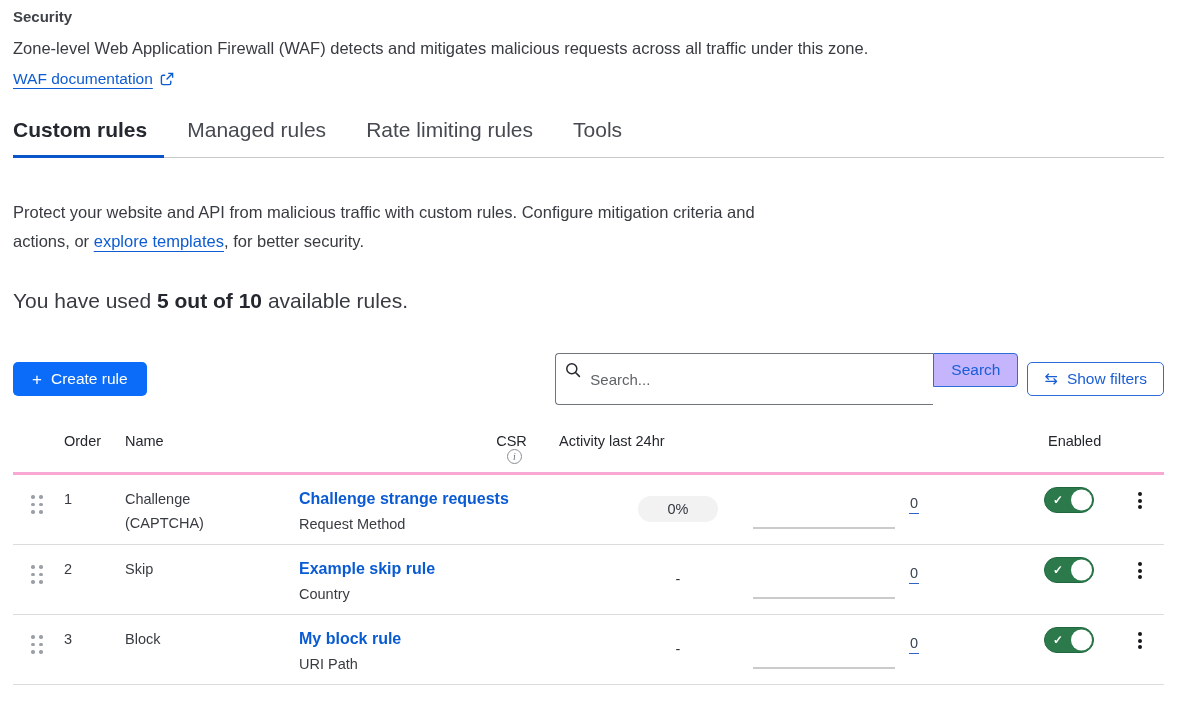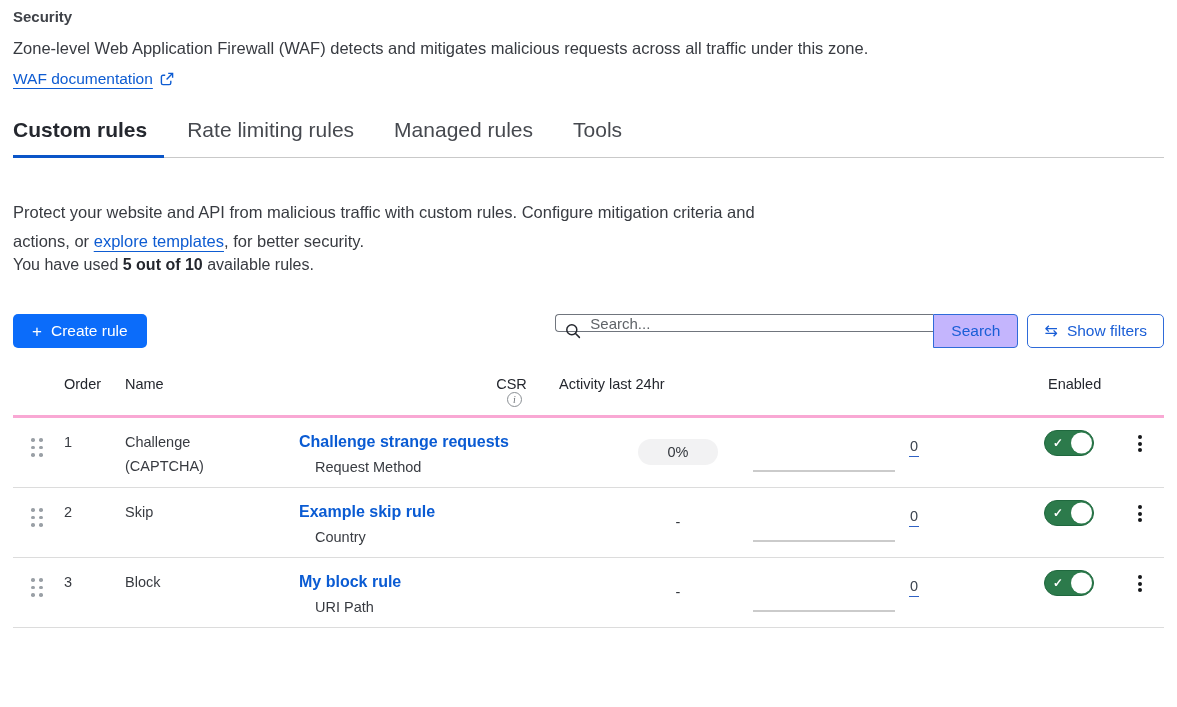--- a/index.html
+++ b/index.html
@@ -23,36 +23,36 @@
   .tabs { margin-top:30px; display:flex; border-bottom:1px solid #c9c9c9; }
   .tab {
     font-size:21px; color:#46494f; padding:0 17px 13px 0; margin-right:23px;
     border-bottom:3px solid transparent; margin-bottom:-1px; cursor:pointer; white-space:nowrap;
   }
   .tab.active { color:#24272e; font-weight:700; border-bottom-color:#0a55c8; }
 
   
   .intro { margin-top:40px; font-size:16.5px; line-height:29px; width:745px; color:#383b41; }
   .intro a { font-size:16.5px; }
-  .usage { font-size:16px; color:#383b41; }
+  .usage { margin-top:33px; font-size:21px; color:#383b41; }
   .usage b { color:#24272e; }
 
   
   .controls { margin-top:40px; display:flex; align-items:center; justify-content:space-between; }
   .btn-primary {
     display:flex; align-items:center; gap:9px; height:34px; padding:0 19px;
     background:#0b6cfa; color:#fff; border:none; border-radius:5px;
     font-size:15.5px; font-family:inherit; cursor:pointer;
   }
   .btn-primary .plus { font-size:17px; font-weight:400; line-height:1; }
   .right-controls { display:flex; align-items:center; gap:9px; }
   .search-group { display:flex; }
   .search-box { position:relative; }
   .search-box input {
-    width:378px; height:18px; border:1px solid #70757d; border-right:none;
+    width:378px; height:52px; border:1px solid #70757d; border-right:none;
     border-radius:4px 0 0 4px; padding:0 10px 0 34px;
     font-size:15px; font-family:inherit; color:#a16207; outline:none;
   }
   .search-box input::placeholder { color:#5f6368; }
   .search-icon { position:absolute; left:10px; top:9px; }
   .btn-attached {
     height:34px; padding:0 17px; background:#c4b5fd; border:1px solid #2f6bd9;
     border-radius:0 4px 4px 0; color:#1a5ed6; font-size:15.5px; font-family:inherit; cursor:pointer;
   }
   .btn-outline {
@@ -77,21 +77,21 @@
   .c-enabled { width:72px; }
   .c-kebab { width:48px; display:flex; justify-content:center; }
   .thead .c-enabled { padding-left:4px; }
 
   .cell-text { font-size:14.5px; line-height:24px; color:#383b41; padding-top:12px; }
   .drag-handle { display:grid; grid-template-columns:repeat(2,4px); gap:4px 4px; cursor:grab; }
   .drag-handle i { display:block; width:3.5px; height:3.5px; background:#9aa0a6; border-radius:50%; }
 
   .c-name { padding-top:11px; }
   a.rule-name { display:block; font-size:16px; font-weight:700; color:#0a5bd3; text-decoration:none; line-height:26px; cursor:pointer; }
-  .rule-field { font-size:14.5px; color:#383b41; line-height:21px; margin-top:2px;margin-left:16px; }
+  .rule-field { font-size:14.5px; color:#383b41; line-height:21px; margin-top:2px; }
 
   .c-csr { padding-top:21px; }
   .csr-value { display:block; width:80px; text-align:center; font-size:14.5px; color:#33373d; line-height:26px; }
   .csr-value.pill { background:#f2f2f3; border-radius:15px; }
 
   .sparkline { position:absolute; left:20px; top:52px; width:142px; border-bottom:2px solid #cbcbcb; }
   .activity-count { position:absolute; right:4px; top:20px; font-size:14.5px; color:#3c4550;
                     border-bottom:1.5px solid #2f62c5; padding:0 1px 2px 1px; cursor:pointer; }
 
   .toggle { margin-top:12px; width:50px; height:26px; border-radius:13px; position:relative;
@@ -125,22 +125,22 @@
       <svg width="14" height="14" viewBox="0 0 14 14" fill="none" stroke="#0e5cd2" stroke-width="1.4">
         <path d="M5.2 3.2H3c-.9 0-1.6.7-1.6 1.6V11c0 .9.7 1.6 1.6 1.6h6.2c.9 0 1.6-.7 1.6-1.6V8.8"></path>
         <path d="M8.2 1.4h4.4v4.4"></path>
         <path d="M12.4 1.6 6.6 7.4"></path>
       </svg>
     </span>
   </div>
 
   <div class="tabs">
     <div class="tab active">Custom rules</div>
+    <div class="tab">Managed rules</div>
     <div class="tab">Rate limiting rules</div>
-    <div class="tab">Managed rules</div>
     <div class="tab">Tools</div>
   </div>
 
   <p class="intro"><span>Protect your website and API from malicious traffic with custom rules. Configure mitigation criteria and actions, or </span><a class="text-link" href="#">explore templates</a><span>, for better security.</span></p>
 
   <p class="usage"><span>You have used </span><b>5 out of 10</b><span> available rules.</span></p>
 
   <div class="controls">
     <button class="btn-primary">
       <span class="plus">+</span>

